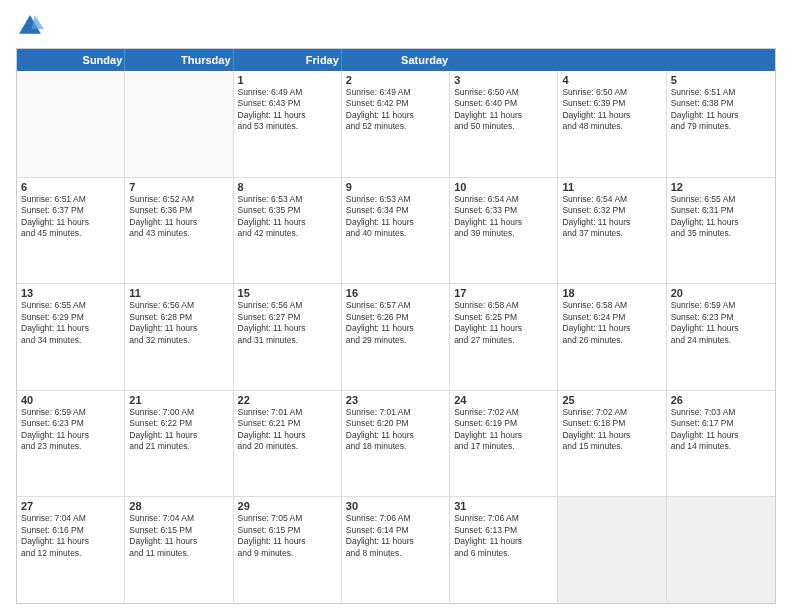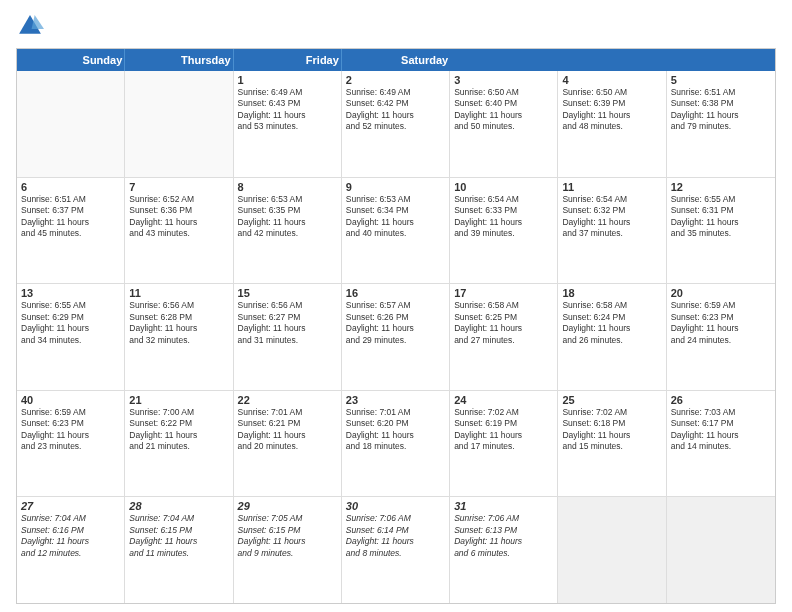--- a/index.html
+++ b/index.html
@@ -78,21 +78,21 @@
       flex: 1;
       display: flex;
       flex-direction: column;
     }
     .cal-row {
       display: grid;
       grid-template-columns: repeat(7, 1fr);
       flex: 1;
       border-bottom: 1px solid #ddd;
     }
-    .cal-row:last-child { border-bottom: none; font-style: italic; }
+    .cal-row:last-child { border-bottom: none; }
     .cal-cell {
       border-right: 1px solid #ddd;
       padding: 3px 4px;
       font-size: 8.5px;
       color: #333;
       background: #fff;
       vertical-align: top;
       min-height: 0;
     }
     .cal-cell:last-child { border-right: none; }

